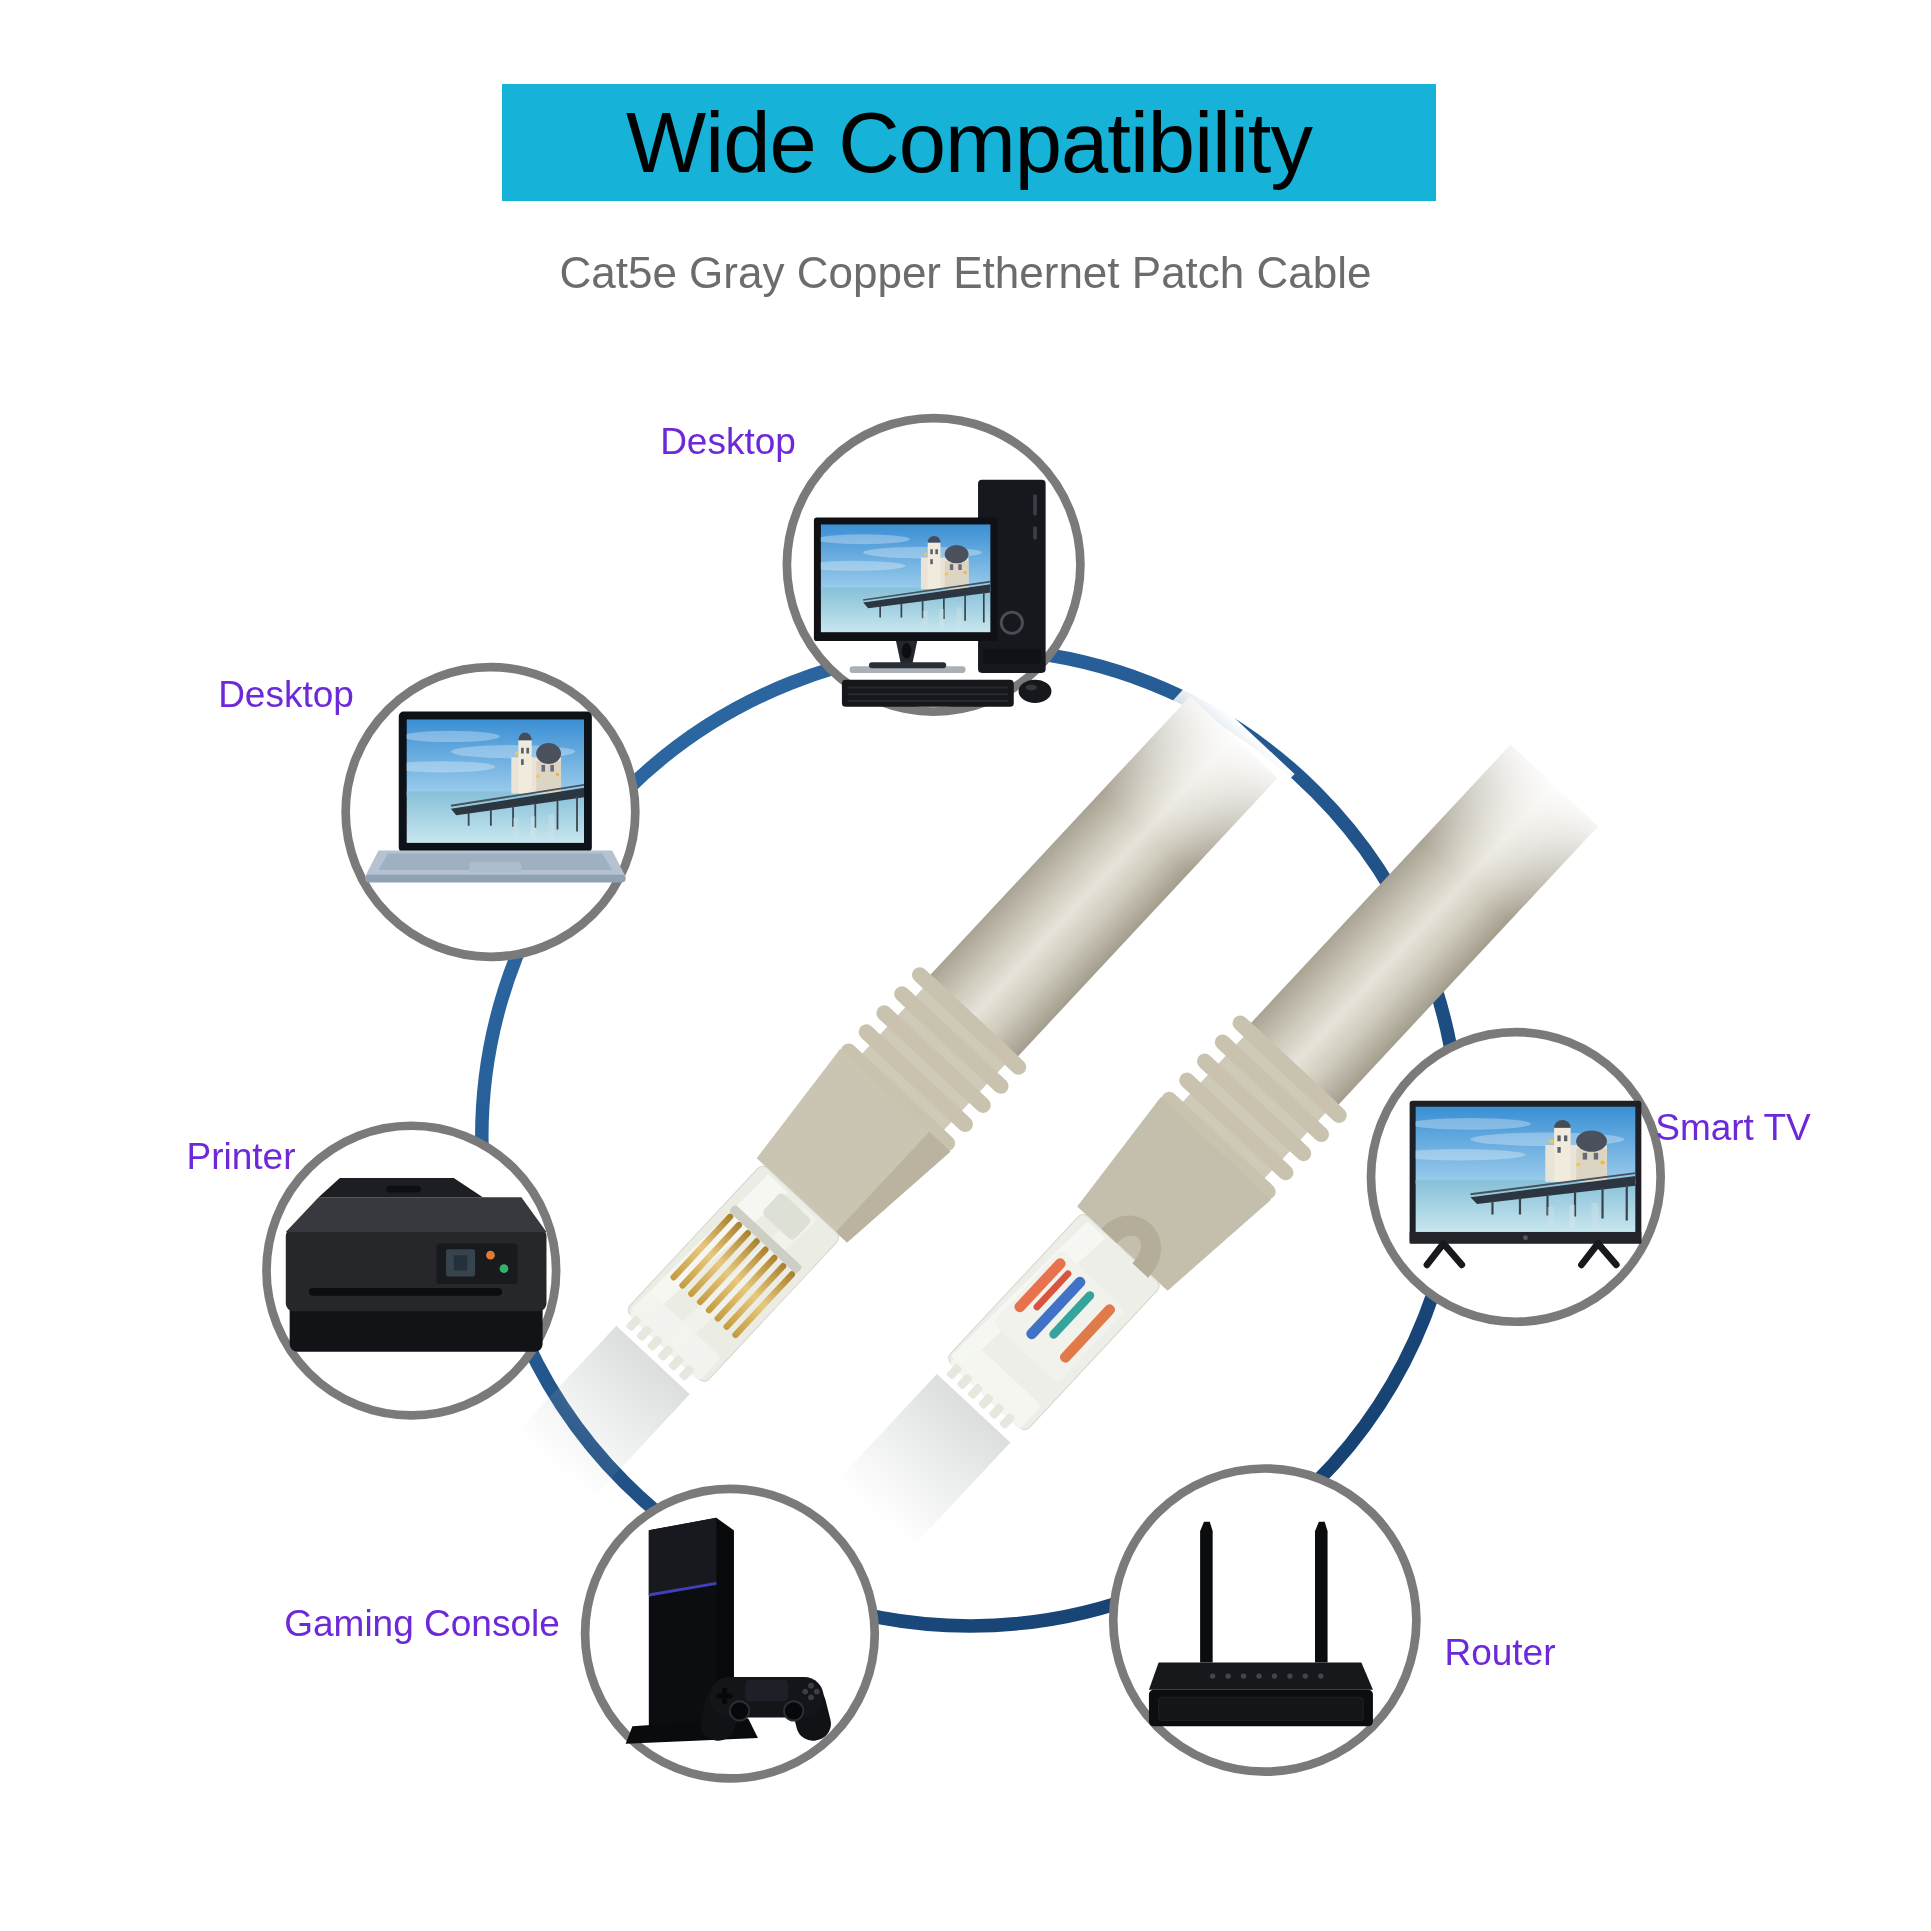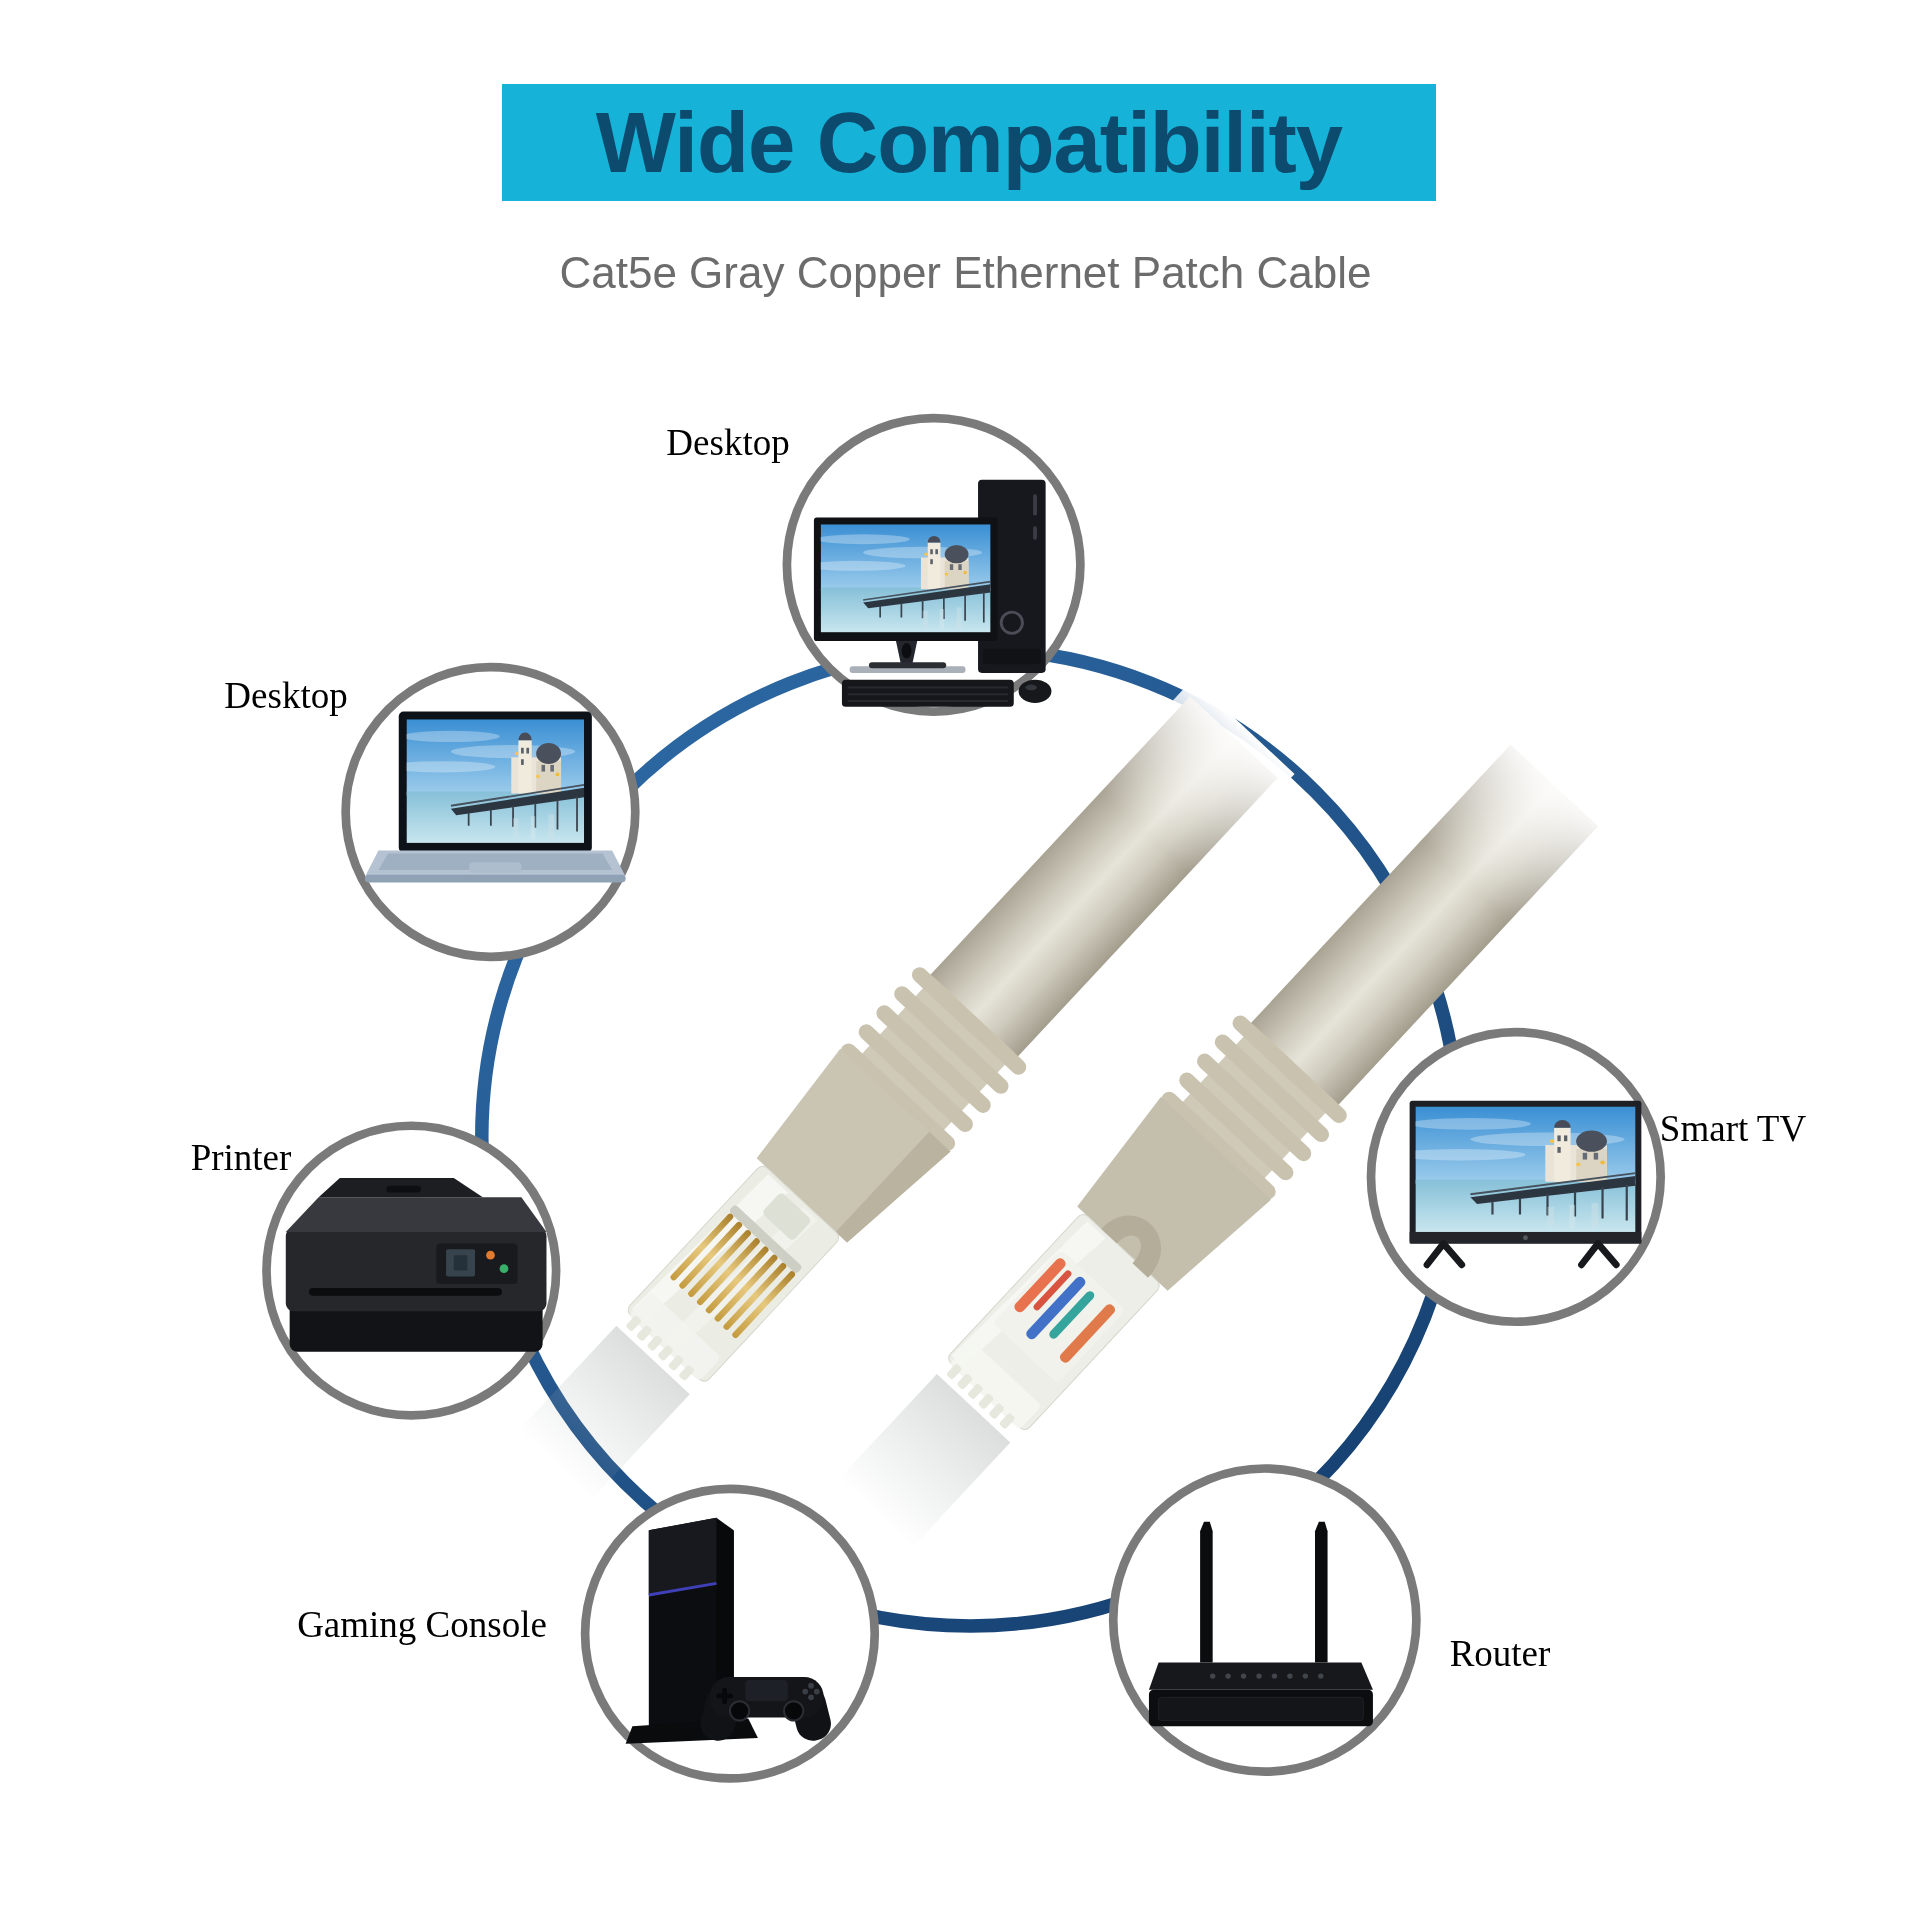--- a/index.html
+++ b/index.html
@@ -1,24 +1,24 @@
 <!DOCTYPE html>
 <html><head>
 <meta charset="utf-8">
 <style>
   html,body{margin:0;padding:0;background:#ffffff;}
   .stage{position:relative;width:1931px;height:1931px;background:#fff;overflow:hidden;
          font-family:"Liberation Sans", sans-serif;}
   .banner{position:absolute;left:502px;top:84px;width:934px;height:117px;background:#16b2d8;
           display:flex;align-items:center;justify-content:center;}
-  .banner-title{color:#0c4a6e;font-size:85px;font-weight:bold;letter-spacing:-1px;white-space:nowrap;}
+  .banner-title{color:#000000;font-size:85px;font-weight:normal;letter-spacing:-1px;white-space:nowrap;}
   .subtitle{position:absolute;left:0;top:239px;width:1931px;text-align:center;color:#6c6c6c;
             font-size:44px;line-height:68px;font-weight:400;}
   .scene{position:absolute;left:0;top:0;width:1931px;height:1931px;}
-  .dev-label{position:absolute;transform:translate(-50%,-50%);color:#000000;font-size:37px;white-space:nowrap;font-family:Liberation Serif, serif;}
+  .dev-label{position:absolute;transform:translate(-50%,-50%);color:#6d28d9;font-size:37px;white-space:nowrap;}
   .lbl-desktop{left:728px;top:442px;}
   .lbl-laptop{left:286px;top:695px;}
   .lbl-printer{left:209px;top:1157px;margin-left:32px;}
   .lbl-gaming{left:422px;top:1624px;}
   .lbl-router{left:1500px;top:1609px;margin-top:44px;}
   .lbl-smarttv{left:1733px;top:1128px;}
 </style>
 </head>
 <body>
 

